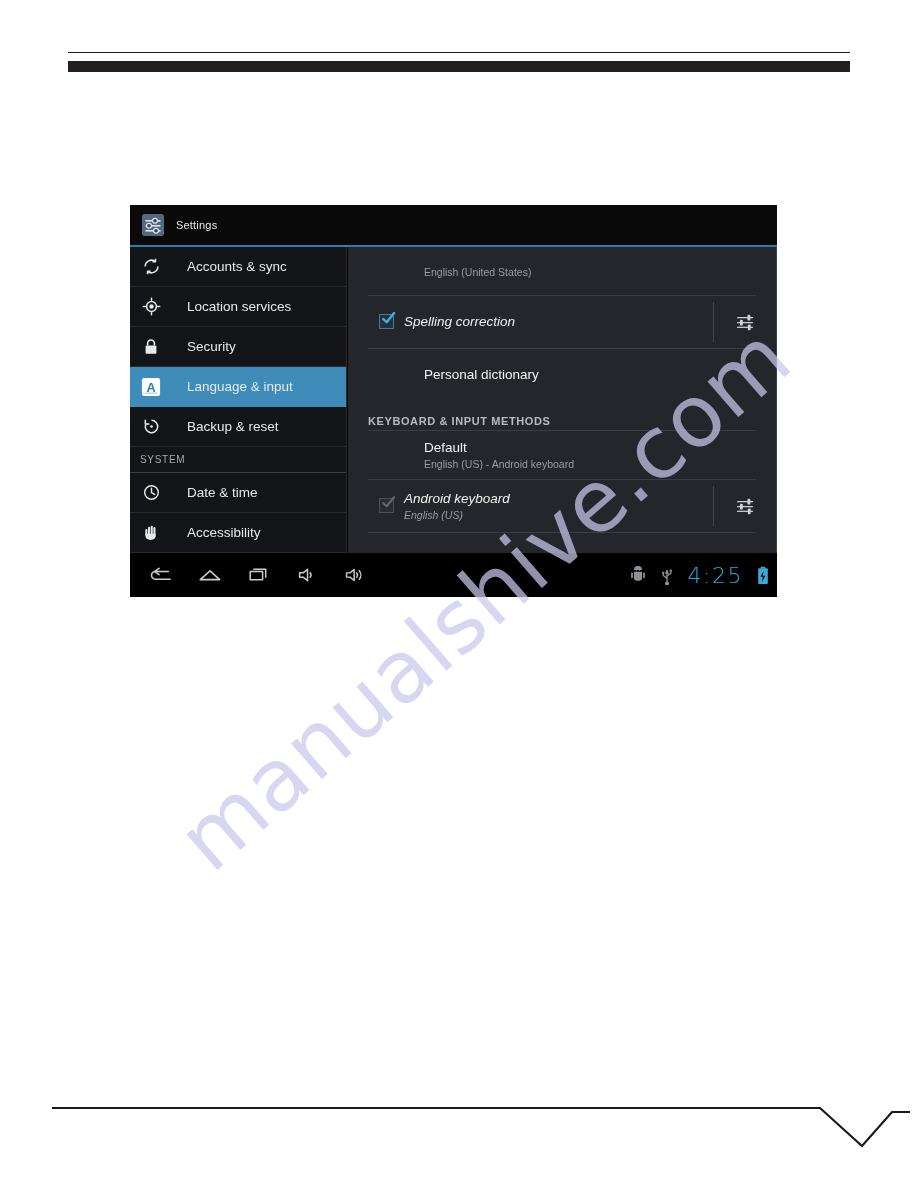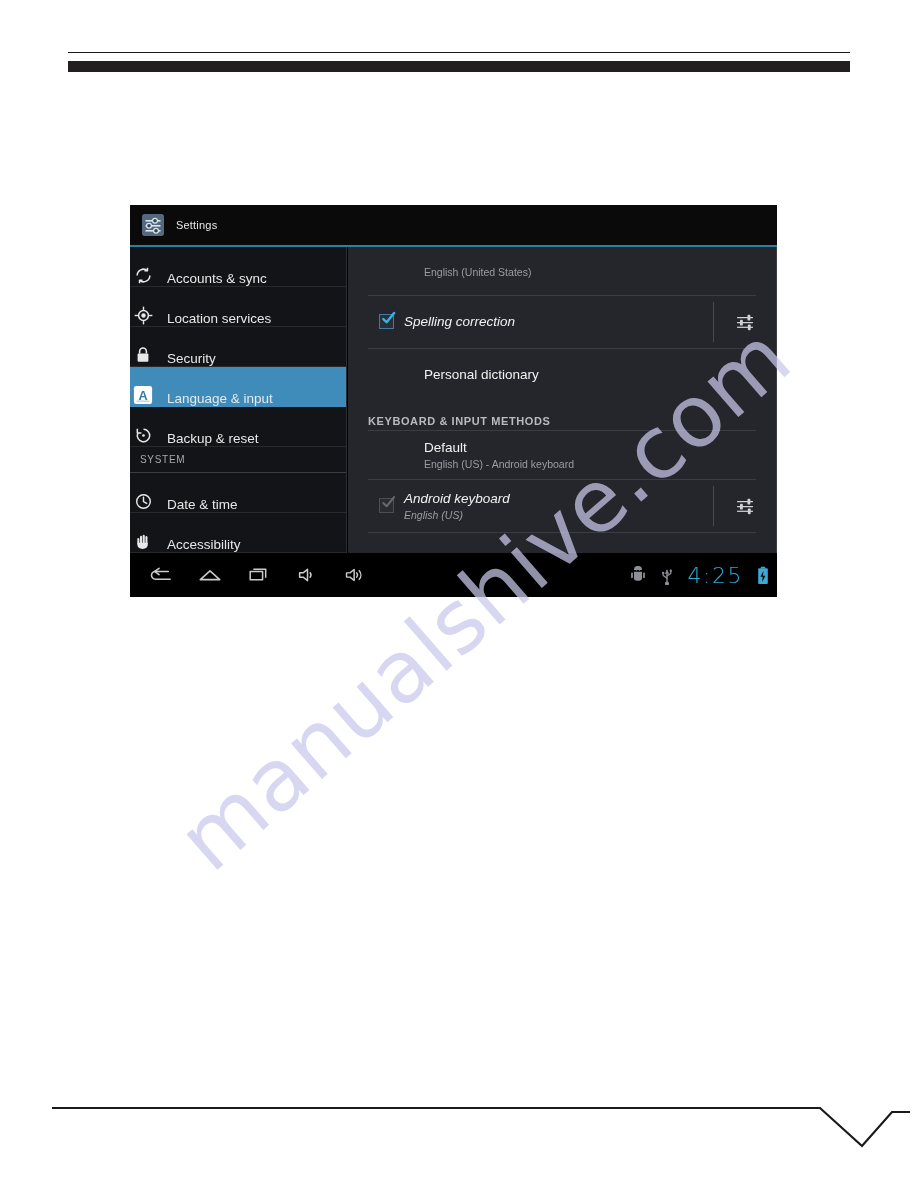--- a/index.html
+++ b/index.html
@@ -126,25 +126,26 @@
     width: 217px;
     flex: 0 0 217px;
     background: #131417;
     border-right: 1px solid #2b2d31;
     box-sizing: border-box;
     overflow: hidden;
   }
   .side-item {
     height: 40px;
     display: flex;
-    align-items: flex-end;
-    padding-left: 2px;
+    align-items: center;
+    padding-left: 10px;
     box-sizing: border-box;
     border-bottom: 1px solid #27292d;
     position: relative;
+    gap: 12px;
   }
   .side-item.active {
     background: #3f8cba;
     border-bottom: 1px solid #3f8cba;
   }
   .side-icon {
     width: 22px;
     height: 22px;
     flex: 0 0 22px;
     display: flex;

